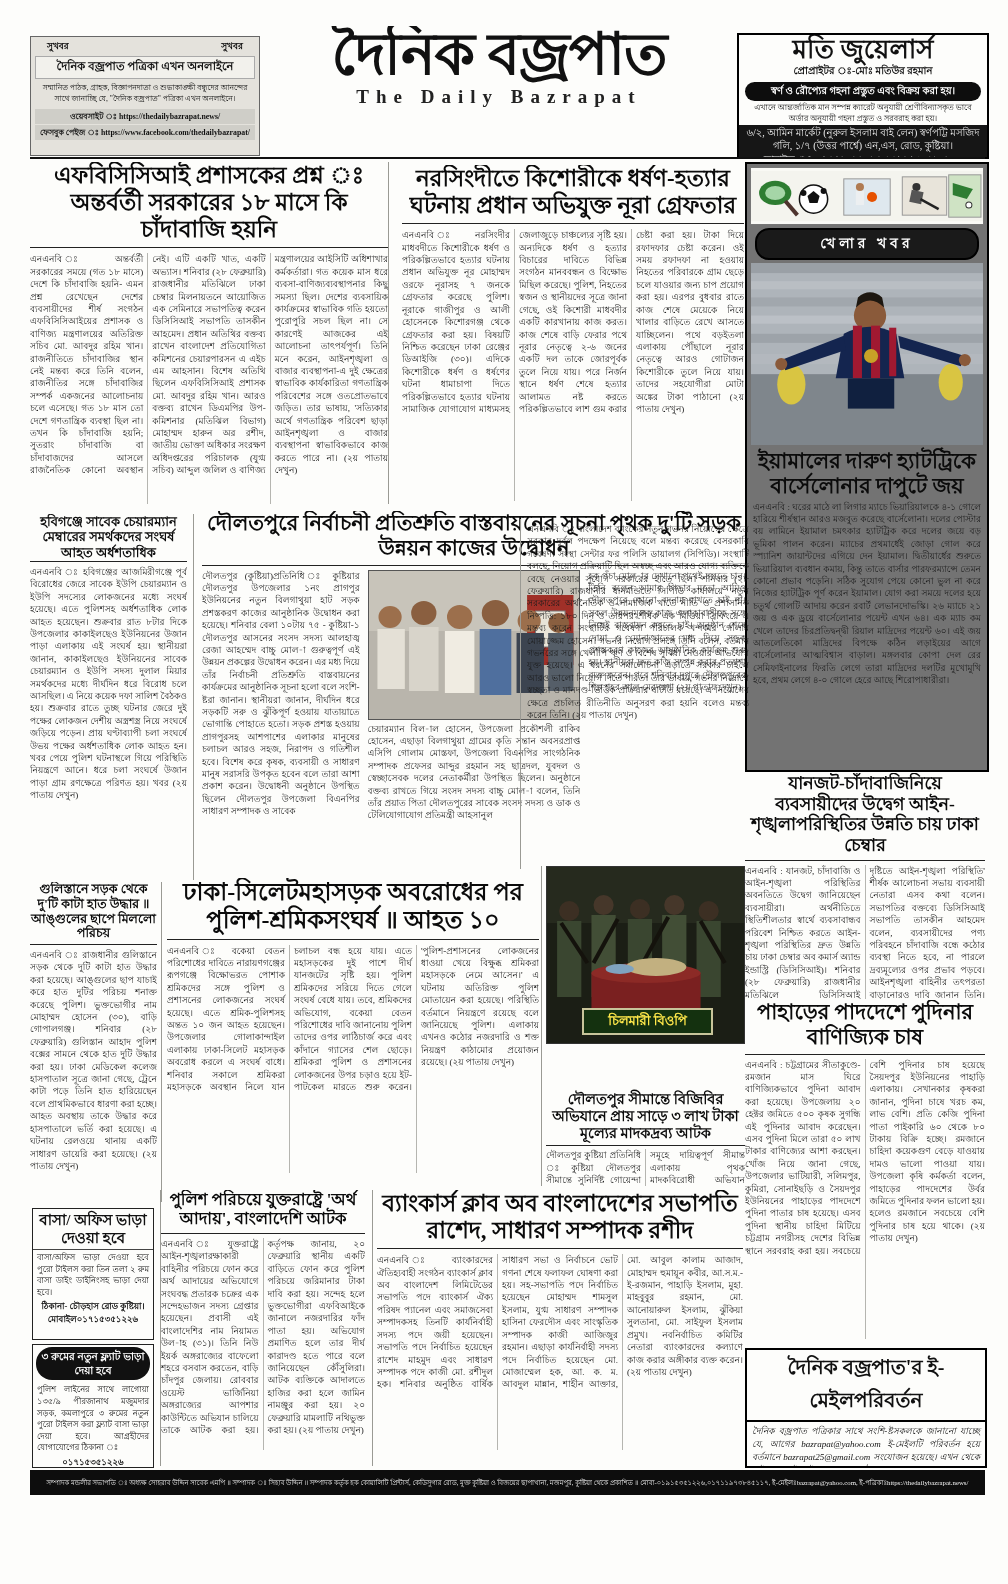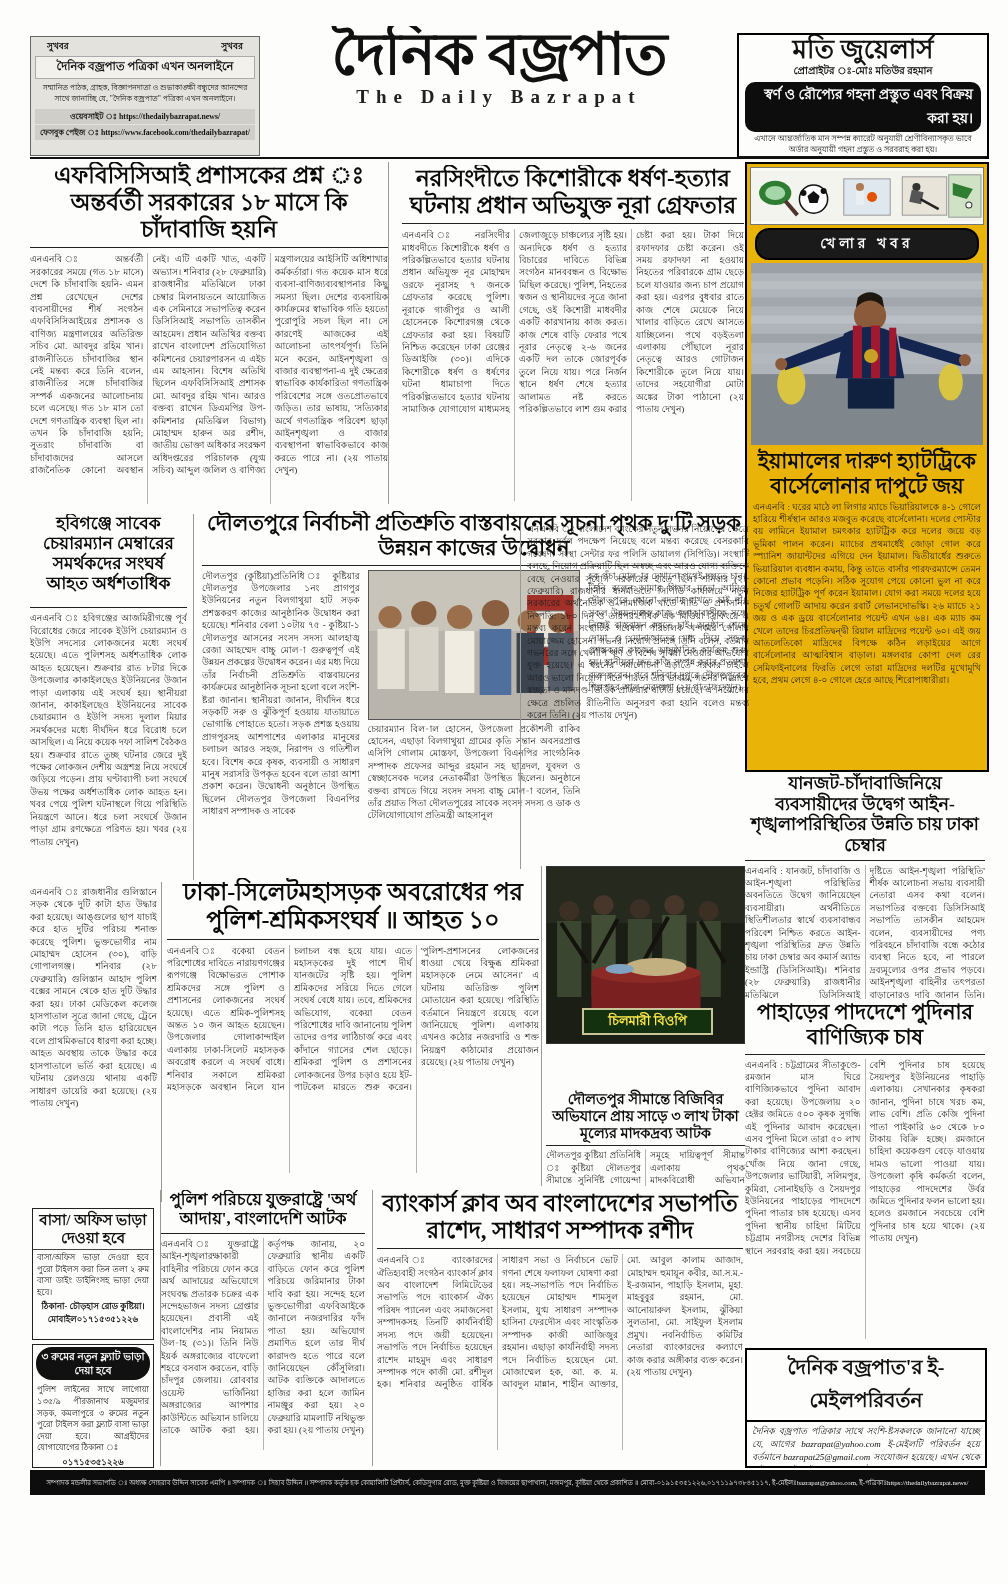--- a/index.html
+++ b/index.html
@@ -22,31 +22,31 @@
   .online-title{text-align:center;font-weight:bold;font-size:11.5px;background:#f2f1ec;border:1px solid #aaa;margin:0 4px;padding:1px 0;}
   .online-body{padding:3px 5px;text-align:center;font-size:7.6px;line-height:1.5;}
   .online-link{background:#cfcec8;margin:1px 4px;padding:1px 3px;font-weight:bold;font-size:7.8px;text-align:center;}
   .masthead{left:268px;top:26px;width:462px;height:128px;text-align:center;}
   .mast-title{font-size:58px;font-weight:bold;line-height:1.0;letter-spacing:-1px;white-space:nowrap;}
   .mast-sub{font-size:19px;font-weight:bold;letter-spacing:7px;margin-top:2px;color:#222;}
   .mast-datebar{margin-top:3px;background:#0d0d0d;color:#fff;font-weight:bold;font-style:italic;font-size:14px;padding:2px 0 3px;}
   .jewel-box{left:737px;top:33px;width:248px;height:122px;border:2px solid #000;text-align:center;}
   .jewel-title{font-size:26px;font-weight:bold;line-height:1.05;margin-top:1px;}
   .jewel-prop{font-size:10px;font-weight:bold;margin-top:0px;}
-  .jewel-tag{background:#0d0d0d;color:#fff;border-radius:10px;font-size:14px;font-weight:bold;margin:2px 6px;padding:1px 8px;text-align:right;}
+  .jewel-tag{background:#0d0d0d;color:#fff;border-radius:10px;font-size:10px;font-weight:bold;margin:2px 6px;padding:1px 0;}
   .jewel-body{font-size:8px;line-height:1.35;padding:0 6px;}
   .jewel-addr{background:#161616;color:#eee;font-size:10px;line-height:1.35;padding:1px 3px 2px;}
   .header-rule{left:30px;top:157px;width:955px;height:0;border-top:2px solid #111;}
 
   
   .art-fbcci{left:30px;top:162px;width:358px;height:342px;}
   .art-fbcci .hl{font-size:23px;}
   .art-narsingdi{left:396px;top:165px;width:342px;height:339px;padding-left:6px;}
   .art-narsingdi .hl{font-size:23px;}
-  .sports-box{left:745px;top:162px;width:240px;height:606px;border:2px solid #000;background:#eab308;}
+  .sports-box{left:745px;top:162px;width:240px;height:606px;border:2px solid #000;background:#737373;}
   .sports-icons{height:56px;margin:3px;border:1px solid #777;display:flex;align-items:center;justify-content:space-around;background:#fafaf6;}
   .sports-pill{margin:2px 8px;background:#1a1a1a;border:2px solid #000;border-radius:14px;color:#fff;text-align:center;
     font-weight:bold;font-size:14px;letter-spacing:4px;padding:2px 0;}
   .sports-photo{margin:3px 4px;height:182px;position:relative;}
   .sports-hl{font-size:21px;margin:4px 4px 2px;}
   .sports-body{margin:2px 6px;}
 
   
   .art-habiganj{left:30px;top:514px;width:157px;height:366px;padding-right:6px;}
   .art-habiganj .hl{font-size:13px;}
@@ -194,21 +194,21 @@
         <circle cx="212" cy="96" r="6" fill="#8a5a3a"></circle>
         <rect x="96" y="114" width="46" height="30" fill="#10203f"></rect>
         <circle cx="119" cy="92" r="7" fill="#c8a227"></circle>
       </svg>
     </div>
     <div class="hl sports-hl">ইয়ামালের দারুণ হ্যাটট্রিকে বার্সেলোনার দাপুটে জয়</div>
     <div class="body-txt sports-body" style="height:270px;">এনএনবি : ঘরের মাঠে লা লিগার ম্যাচে ভিয়ারিয়ালকে ৪-১ গোলে হারিয়ে শীর্ষস্থান আরও মজবুত করেছে বার্সেলোনা। দলের পোস্টার বয় লামিনে ইয়ামাল চমৎকার হ্যাটট্রিক করে দলের জয়ে বড় ভূমিকা পালন করেন। ম্যাচের প্রথমার্ধেই জোড়া গোল করে স্প্যানিশ জায়ান্টদের এগিয়ে দেন ইয়ামাল। দ্বিতীয়ার্ধের শুরুতে ভিয়ারিয়াল ব্যবধান কমায়, কিন্তু তাতে বার্সার পারফরম্যান্সে তেমন কোনো প্রভাব পড়েনি। সঠিক সুযোগ পেয়ে কোনো ভুল না করে নিজের হ্যাটট্রিক পূর্ণ করেন ইয়ামাল। যোগ করা সময়ে দলের হয়ে চতুর্থ গোলটি আদায় করেন রবার্ট লেভানদোভস্কি। ২৬ ম্যাচে ২১ জয় ও এক ড্রয়ে বার্সেলোনার পয়েন্ট এখন ৬৪। এক ম্যাচ কম খেলে তাদের চিরপ্রতিদ্বন্দ্বী রিয়াল মাদ্রিদের পয়েন্ট ৬০। এই জয় আতলেতিকো মাদ্রিদের বিপক্ষে কঠিন লড়াইয়ের আগে বার্সেলোনার আত্মবিশ্বাস বাড়াল। মঙ্গলবার কোপা দেল রের সেমিফাইনালের ফিরতি লেগে তারা মাদ্রিদের দলটির মুখোমুখি হবে, প্রথম লেগে ৪-০ গোলে হেরে আছে শিরোপাধারীরা।</div>
   </div>
 
   <div class="blk art-habiganj rule-r">
-    <div class="hl rule-b" style="font-size:17px;padding-bottom:13px;">হবিগঞ্জে সাবেক চেয়ারম্যান মেম্বারের সমর্থকদের সংঘর্ষ আহত অর্ধশতাধিক</div>
+    <div class="hl rule-b" style="font-size:13px;padding-bottom:1px;">হবিগঞ্জে সাবেক চেয়ারম্যান মেম্বারের সমর্থকদের সংঘর্ষ আহত অর্ধশতাধিক</div>
     <div class="body-txt" style="height:300px;margin-top:4px;">এনএনবি ঃ হবিগঞ্জের আজমিরীগঞ্জে পূর্ব বিরোধের জেরে সাবেক ইউপি চেয়ারম্যান ও ইউপি সদস্যের লোকজনের মধ্যে সংঘর্ষ হয়েছে। এতে পুলিশসহ অর্ধশতাধিক লোক আহত হয়েছেন। শুক্রবার রাত ৮টার দিকে উপজেলার কাকাইলছেও ইউনিয়নের উজান পাড়া এলাকায় এই সংঘর্ষ হয়। স্থানীয়রা জানান, কাকাইলছেও ইউনিয়নের সাবেক চেয়ারম্যান ও ইউপি সদস্য দুলাল মিয়ার সমর্থকদের মধ্যে দীর্ঘদিন ধরে বিরোধ চলে আসছিল। এ নিয়ে কয়েক দফা সালিশ বৈঠকও হয়। শুক্রবার রাতে তুচ্ছ ঘটনার জেরে দুই পক্ষের লোকজন দেশীয় অস্ত্রশস্ত্র নিয়ে সংঘর্ষে জড়িয়ে পড়েন। প্রায় ঘণ্টাব্যাপী চলা সংঘর্ষে উভয় পক্ষের অর্ধশতাধিক লোক আহত হন। খবর পেয়ে পুলিশ ঘটনাস্থলে গিয়ে পরিস্থিতি নিয়ন্ত্রণে আনে। ধরে চলা সংঘর্ষে উজান পাড়া গ্রাম রণক্ষেত্রে পরিণত হয়। খবর (২য় পাতায় দেখুন)</div>
   </div>
 
   <div class="blk art-daulatpur">
     <div class="hl rule-b" style="padding-bottom:4px;">দৌলতপুরে নির্বাচনী প্রতিশ্রুতি বাস্তবায়নের সূচনা পৃথক দু'টি সড়ক উন্নয়ন কাজের উদ্বোধন</div>
     <div class="daulat-flex">
       <div class="daulat-col body-txt" style="height:300px;">দৌলতপুর (কুষ্টিয়া)প্রতিনিধি ঃ কুষ্টিয়ার দৌলতপুর উপজেলার ১নং প্রাগপুর ইউনিয়নের নতুন বিলগাথুয়া হাট সড়ক প্রশস্তকরণ কাজের আনুষ্ঠানিক উদ্বোধন করা হয়েছে। শনিবার বেলা ১০টায় ৭৫ - কুষ্টিয়া-১ দৌলতপুর আসনের সংসদ সদস্য আলহাজ্ব রেজা আহম্মেদ বাচ্চু মোল-া গুরুত্বপূর্ণ এই উন্নয়ন প্রকল্পের উদ্বোধন করেন। এর মধ্য দিয়ে তাঁর নির্বাচনী প্রতিশ্রুতি বাস্তবায়নের কার্যক্রমের আনুষ্ঠানিক সূচনা হলো বলে সংশি-ষ্টরা জানান। স্থানীয়রা জানান, দীর্ঘদিন ধরে সড়কটি সরু ও ঝুঁকিপূর্ণ হওয়ায় যাতায়াতে ভোগান্তি পোহাতে হতো। সড়ক প্রশস্ত হওয়ায় প্রাগপুরসহ আশপাশের এলাকার মানুষের চলাচল আরও সহজ, নিরাপদ ও গতিশীল হবে। বিশেষ করে কৃষক, ব্যবসায়ী ও সাধারণ মানুষ সরাসরি উপকৃত হবেন বলে তারা আশা প্রকাশ করেন। উদ্বোধনী অনুষ্ঠানে উপস্থিত ছিলেন দৌলতপুর উপজেলা বিএনপির সাধারণ সম্পাদক ও সাবেক</div>
       <div class="daulat-mid">
         <div class="daulat-photo">
           <svg class="photo-svg" viewBox="0 0 200 148" preserveAspectRatio="none">
@@ -246,20 +246,21 @@
     <div class="hl rule-b" style="padding-bottom:4px;">যানজট-চাঁদাবাজিনিয়ে ব্যবসায়ীদের উদ্বেগ আইন-শৃঙ্খলাপরিস্থিতির উন্নতি চায় ঢাকা চেম্বার</div>
     <div class="body-txt cols2" style="height:158px;margin-top:4px;">এনএনবি : যানজট, চাঁদাবাজি ও আইন-শৃঙ্খলা পরিস্থিতির অবনতিতে উদ্বেগ জানিয়েছেন ব্যবসায়ীরা। অর্থনীতিতে স্থিতিশীলতার স্বার্থে ব্যবসাবান্ধব পরিবেশ নিশ্চিত করতে আইন-শৃঙ্খলা পরিস্থিতির দ্রুত উন্নতি চায় ঢাকা চেম্বার অব কমার্স অ্যান্ড ইন্ডাস্ট্রি (ডিসিসিআই)। শনিবার (২৮ ফেব্রুয়ারি) রাজধানীর মতিঝিলে ডিসিসিআই আয়োজিত 'বেসরকারি খাতের দৃষ্টিতে আইন-শৃঙ্খলা পরিস্থিতি' শীর্ষক আলোচনা সভায় ব্যবসায়ী নেতারা এসব কথা বলেন। সভাপতির বক্তব্যে ডিসিসিআই সভাপতি তাসকীন আহমেদ বলেন, ব্যবসায়ীদের পণ্য পরিবহনে চাঁদাবাজি বন্ধে কঠোর ব্যবস্থা নিতে হবে, না পারলে দ্রব্যমূল্যের ওপর প্রভাব পড়বে। আইনশৃঙ্খলা বাহিনীর তৎপরতা বাড়ানোরও দাবি জানান তিনি। এছাড়া মহাসড়কে ডাকাতি, ছিনতাই ও চুরি বন্ধে সমন্বিত উদ্যোগ নেওয়ার আহ্বান জানানো হয়। (২য় পাতায় দেখুন)</div>
   </div>
 
   <div class="blk art-pudina">
     <div class="hl rule-b" style="padding-bottom:4px;">পাহাড়ের পাদদেশে পুদিনার বাণিজ্যিক চাষ</div>
     <div class="body-txt cols2" style="height:280px;margin-top:4px;">এনএনবি : চট্টগ্রামের সীতাকুণ্ডে- রমজান মাস ঘিরে বাণিজ্যিকভাবে পুদিনা আবাদ করা হয়েছে। উপজেলায় ২০ হেক্টর জমিতে ৫০০ কৃষক সুগন্ধি এই পুদিনার আবাদ করেছেন। এসব পুদিনা মিলে তারা ৫০ লাখ টাকার বাণিজ্যের আশা করছেন। খোঁজ নিয়ে জানা গেছে, উপজেলার ভাটিয়ারী, সলিমপুর, কুমিরা, সোনাইছড়ি ও সৈয়দপুর ইউনিয়নের পাহাড়ের পাদদেশে পুদিনা পাতার চাষ হয়েছে। এসব পুদিনা স্থানীয় চাহিদা মিটিয়ে চট্টগ্রাম নগরীসহ দেশের বিভিন্ন স্থানে সরবরাহ করা হয়। সবচেয়ে বেশি পুদিনার চাষ হয়েছে সৈয়দপুর ইউনিয়নের পাহাড়ি এলাকায়। সেখানকার কৃষকরা জানান, পুদিনা চাষে খরচ কম, লাভ বেশি। প্রতি কেজি পুদিনা পাতা পাইকারি ৬০ থেকে ৮০ টাকায় বিক্রি হচ্ছে। রমজানে চাহিদা কয়েকগুণ বেড়ে যাওয়ায় দামও ভালো পাওয়া যায়। উপজেলা কৃষি কর্মকর্তা বলেন, পাহাড়ের পাদদেশের উর্বর জমিতে পুদিনার ফলন ভালো হয়। হলেও রমজানে সবচেয়ে বেশি পুদিনার চাষ হয়ে থাকে। (২য় পাতায় দেখুন)</div>
   </div>
 
   <div class="blk art-gulistan rule-r">
+    <div class="hl rule-b" style="padding-bottom:3px;">গুলিস্তানে সড়ক থেকে দু'টি কাটা হাত উদ্ধার ॥ আঙ্গুলের ছাপে মিললো পরিচয়</div>
     <div class="body-txt" style="height:250px;margin-top:4px;">এনএনবি ঃ রাজধানীর গুলিস্তানে সড়ক থেকে দুটি কাটা হাত উদ্ধার করা হয়েছে। আঙ্গুলের ছাপ যাচাই করে হাত দুটির পরিচয় শনাক্ত করেছে পুলিশ। ভুক্তভোগীর নাম মোহাম্মদ হোসেন (৩০), বাড়ি গোপালগঞ্জ। শনিবার (২৮ ফেব্রুয়ারি) গুলিস্তান আহাদ পুলিশ বক্সের সামনে থেকে হাত দুটি উদ্ধার করা হয়। ঢাকা মেডিকেল কলেজ হাসপাতাল সূত্রে জানা গেছে, ট্রেনে কাটা পড়ে তিনি হাত হারিয়েছেন বলে প্রাথমিকভাবে ধারণা করা হচ্ছে। আহত অবস্থায় তাকে উদ্ধার করে হাসপাতালে ভর্তি করা হয়েছে। এ ঘটনায় রেলওয়ে থানায় একটি সাধারণ ডায়েরি করা হয়েছে। (২য় পাতায় দেখুন)</div>
   </div>
 
   <div class="blk art-highway">
     <div class="hl rule-b" style="padding-bottom:4px;">ঢাকা-সিলেটমহাসড়ক অবরোধের পর পুলিশ-শ্রমিকসংঘর্ষ ॥ আহত ১০</div>
     <div class="body-txt cols3" style="height:228px;margin-top:5px;">এনএনবি ঃ বকেয়া বেতন পরিশোধের দাবিতে নারায়ণগঞ্জের রূপগঞ্জে বিক্ষোভরত পোশাক শ্রমিকদের সঙ্গে পুলিশ ও প্রশাসনের লোকজনের সংঘর্ষ হয়েছে। এতে শ্রমিক-পুলিশসহ অন্তত ১০ জন আহত হয়েছেন। উপজেলার গোলাকান্দাইল এলাকায় ঢাকা-সিলেট মহাসড়ক অবরোধ করলে এ সংঘর্ষ বাধে। শনিবার সকালে শ্রমিকরা মহাসড়কে অবস্থান নিলে যান চলাচল বন্ধ হয়ে যায়। এতে মহাসড়কের দুই পাশে দীর্ঘ যানজটের সৃষ্টি হয়। পুলিশ শ্রমিকদের সরিয়ে দিতে গেলে সংঘর্ষ বেধে যায়। তবে, শ্রমিকদের অভিযোগ, বকেয়া বেতন পরিশোধের দাবি জানানোয় পুলিশ তাদের ওপর লাঠিচার্জ করে এবং কাঁদানে গ্যাসের শেল ছোড়ে। শ্রমিকরা পুলিশ ও প্রশাসনের লোকজনের উপর চড়াও হয়ে ইট-পাটকেল মারতে শুরু করেন। 'পুলিশ-প্রশাসনের লোকজনের ধাওয়া খেয়ে বিক্ষুব্ধ শ্রমিকরা মহাসড়কে নেমে আসেন।' এ ঘটনায় অতিরিক্ত পুলিশ মোতায়েন করা হয়েছে। পরিস্থিতি বর্তমানে নিয়ন্ত্রণে রয়েছে বলে জানিয়েছে পুলিশ। এলাকায় এখনও কঠোর নজরদারি ও শক্ত নিয়ন্ত্রণ কাঠামোর প্রয়োজন রয়েছে। (২য় পাতায় দেখুন)</div>
   </div>
 
   <div class="blk art-bgb rule-l">
     <div class="bgb-photo">

